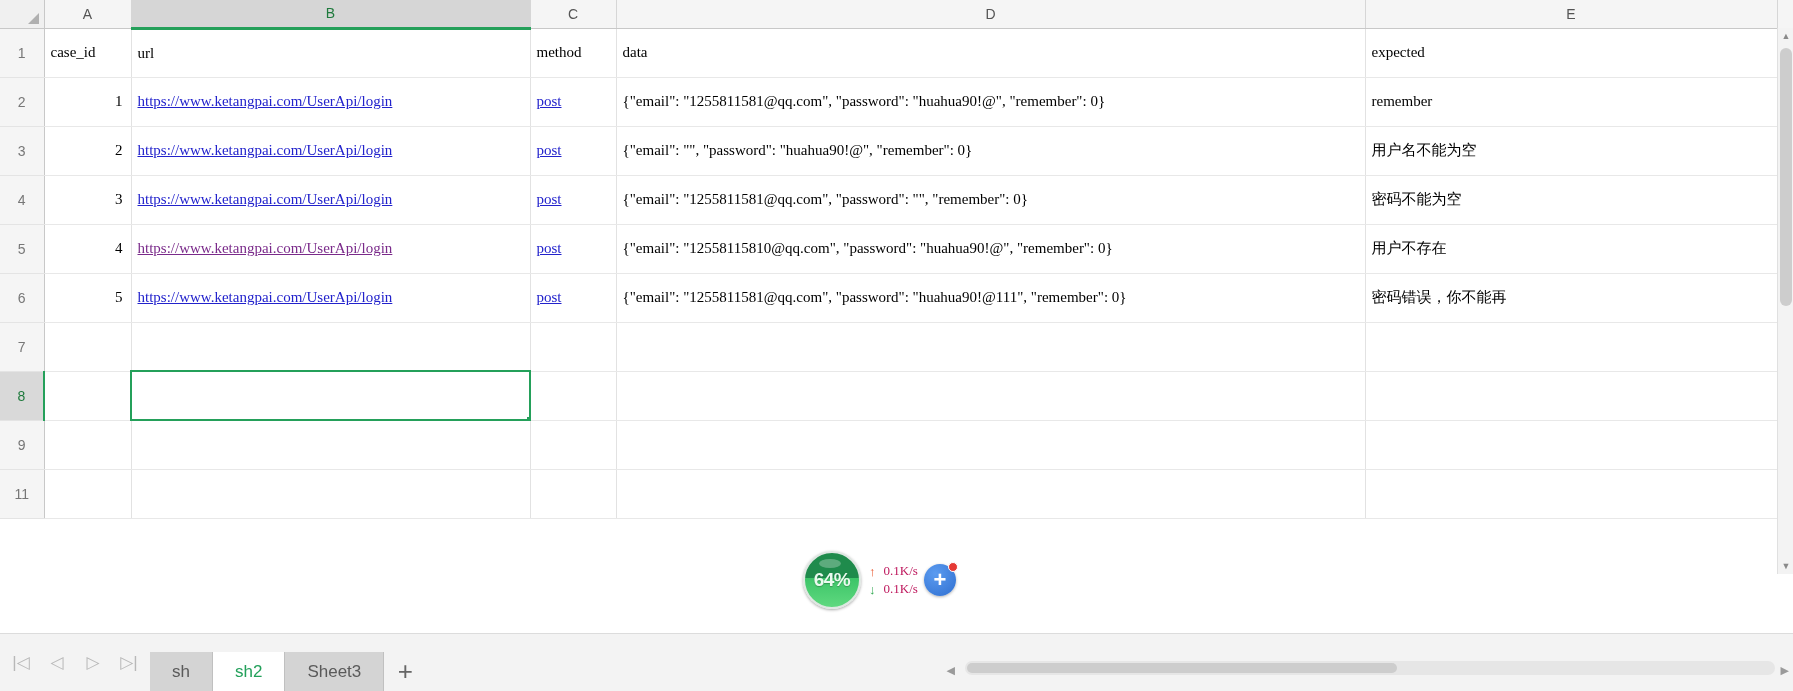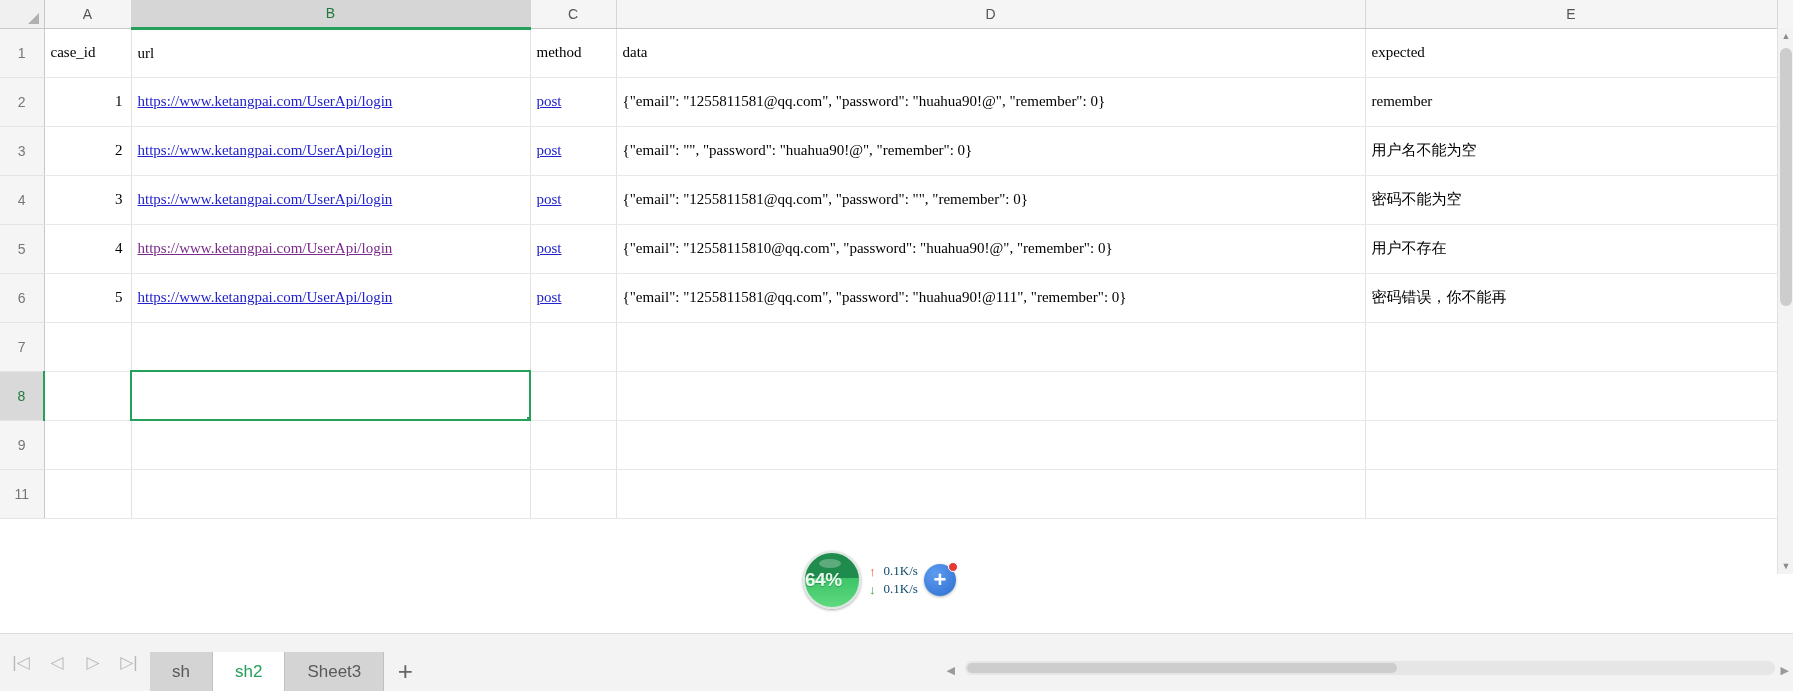--- a/index.html
+++ b/index.html
@@ -216,21 +216,21 @@
     align-items: center;
     z-index: 50;
   }
   .net-ring {
     position: relative;
     width: 58px; height: 58px;
     border-radius: 50%;
     background: linear-gradient(180deg, #1f8b4c 0%, #1f8b4c 46%, #3cc468 46%, #5fd97f 100%);
     border: 2px solid #dfe7e2;
     box-shadow: 0 1px 3px rgba(0,0,0,.35);
-    display: flex; align-items: center; justify-content: flex-start;
+    display: flex; align-items: center; justify-content: center;
   }
   .net-ring::after {
     content: "";
     position: absolute;
     left: 14px; top: 6px;
     width: 22px; height: 9px;
     border-radius: 50%;
     background: rgba(255,255,255,.28);
   }
   .net-pct {
@@ -246,21 +246,21 @@
     margin-left: 8px;
     display: flex; flex-direction: column;
     justify-content: center;
     gap: 2px;
   }
   .spd-row { display: flex; align-items: center; gap: 8px; }
   .spd-arrow { font-size: 13px; line-height: 1; }
   .spd-up { color: #e8552d; }
   .spd-dn { color: #2fa84f; }
   .spd-txt {
-    font-size: 13px; color: #0c4a6e;
+    font-size: 13px; color: #be185d;
     font-family: "Liberation Serif", serif;
   }
   .net-plus {
     position: relative;
     margin-left: 6px;
     width: 32px; height: 32px;
     border-radius: 50%;
     background: radial-gradient(circle at 35% 30%, #5b9bf0, #2f6fd0);
     color: #fff;
     display: flex; align-items: center; justify-content: center;

